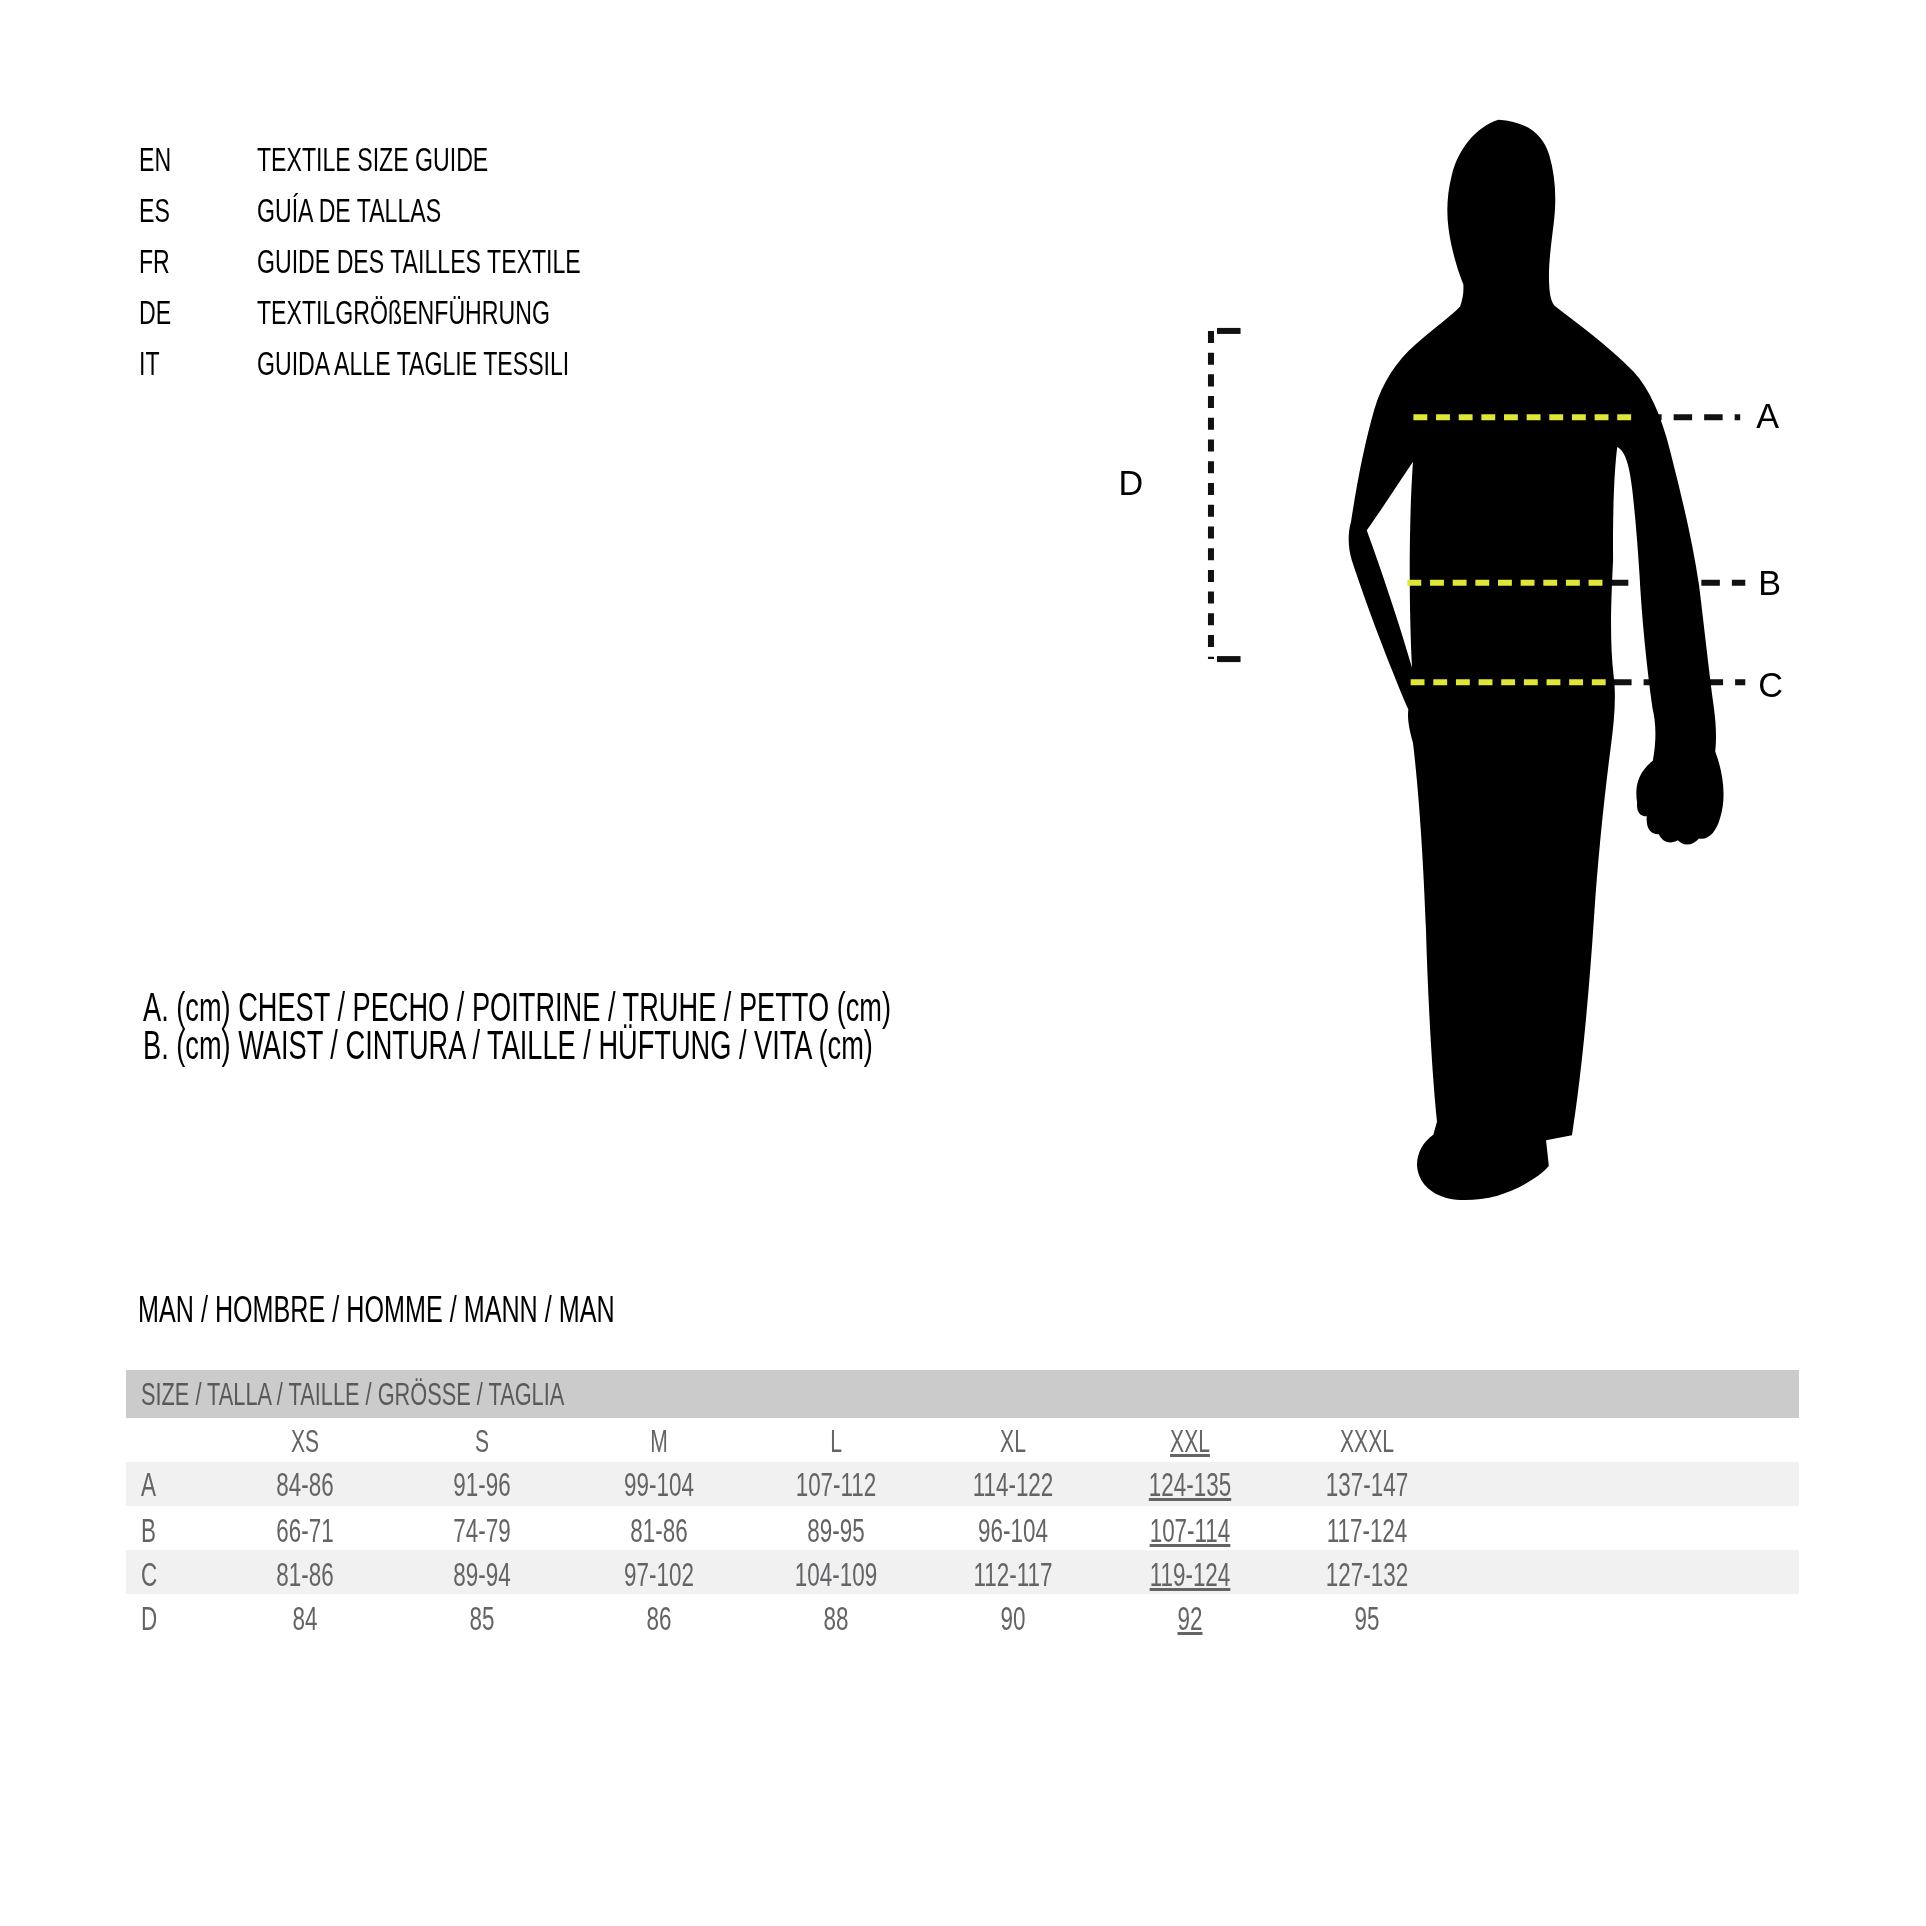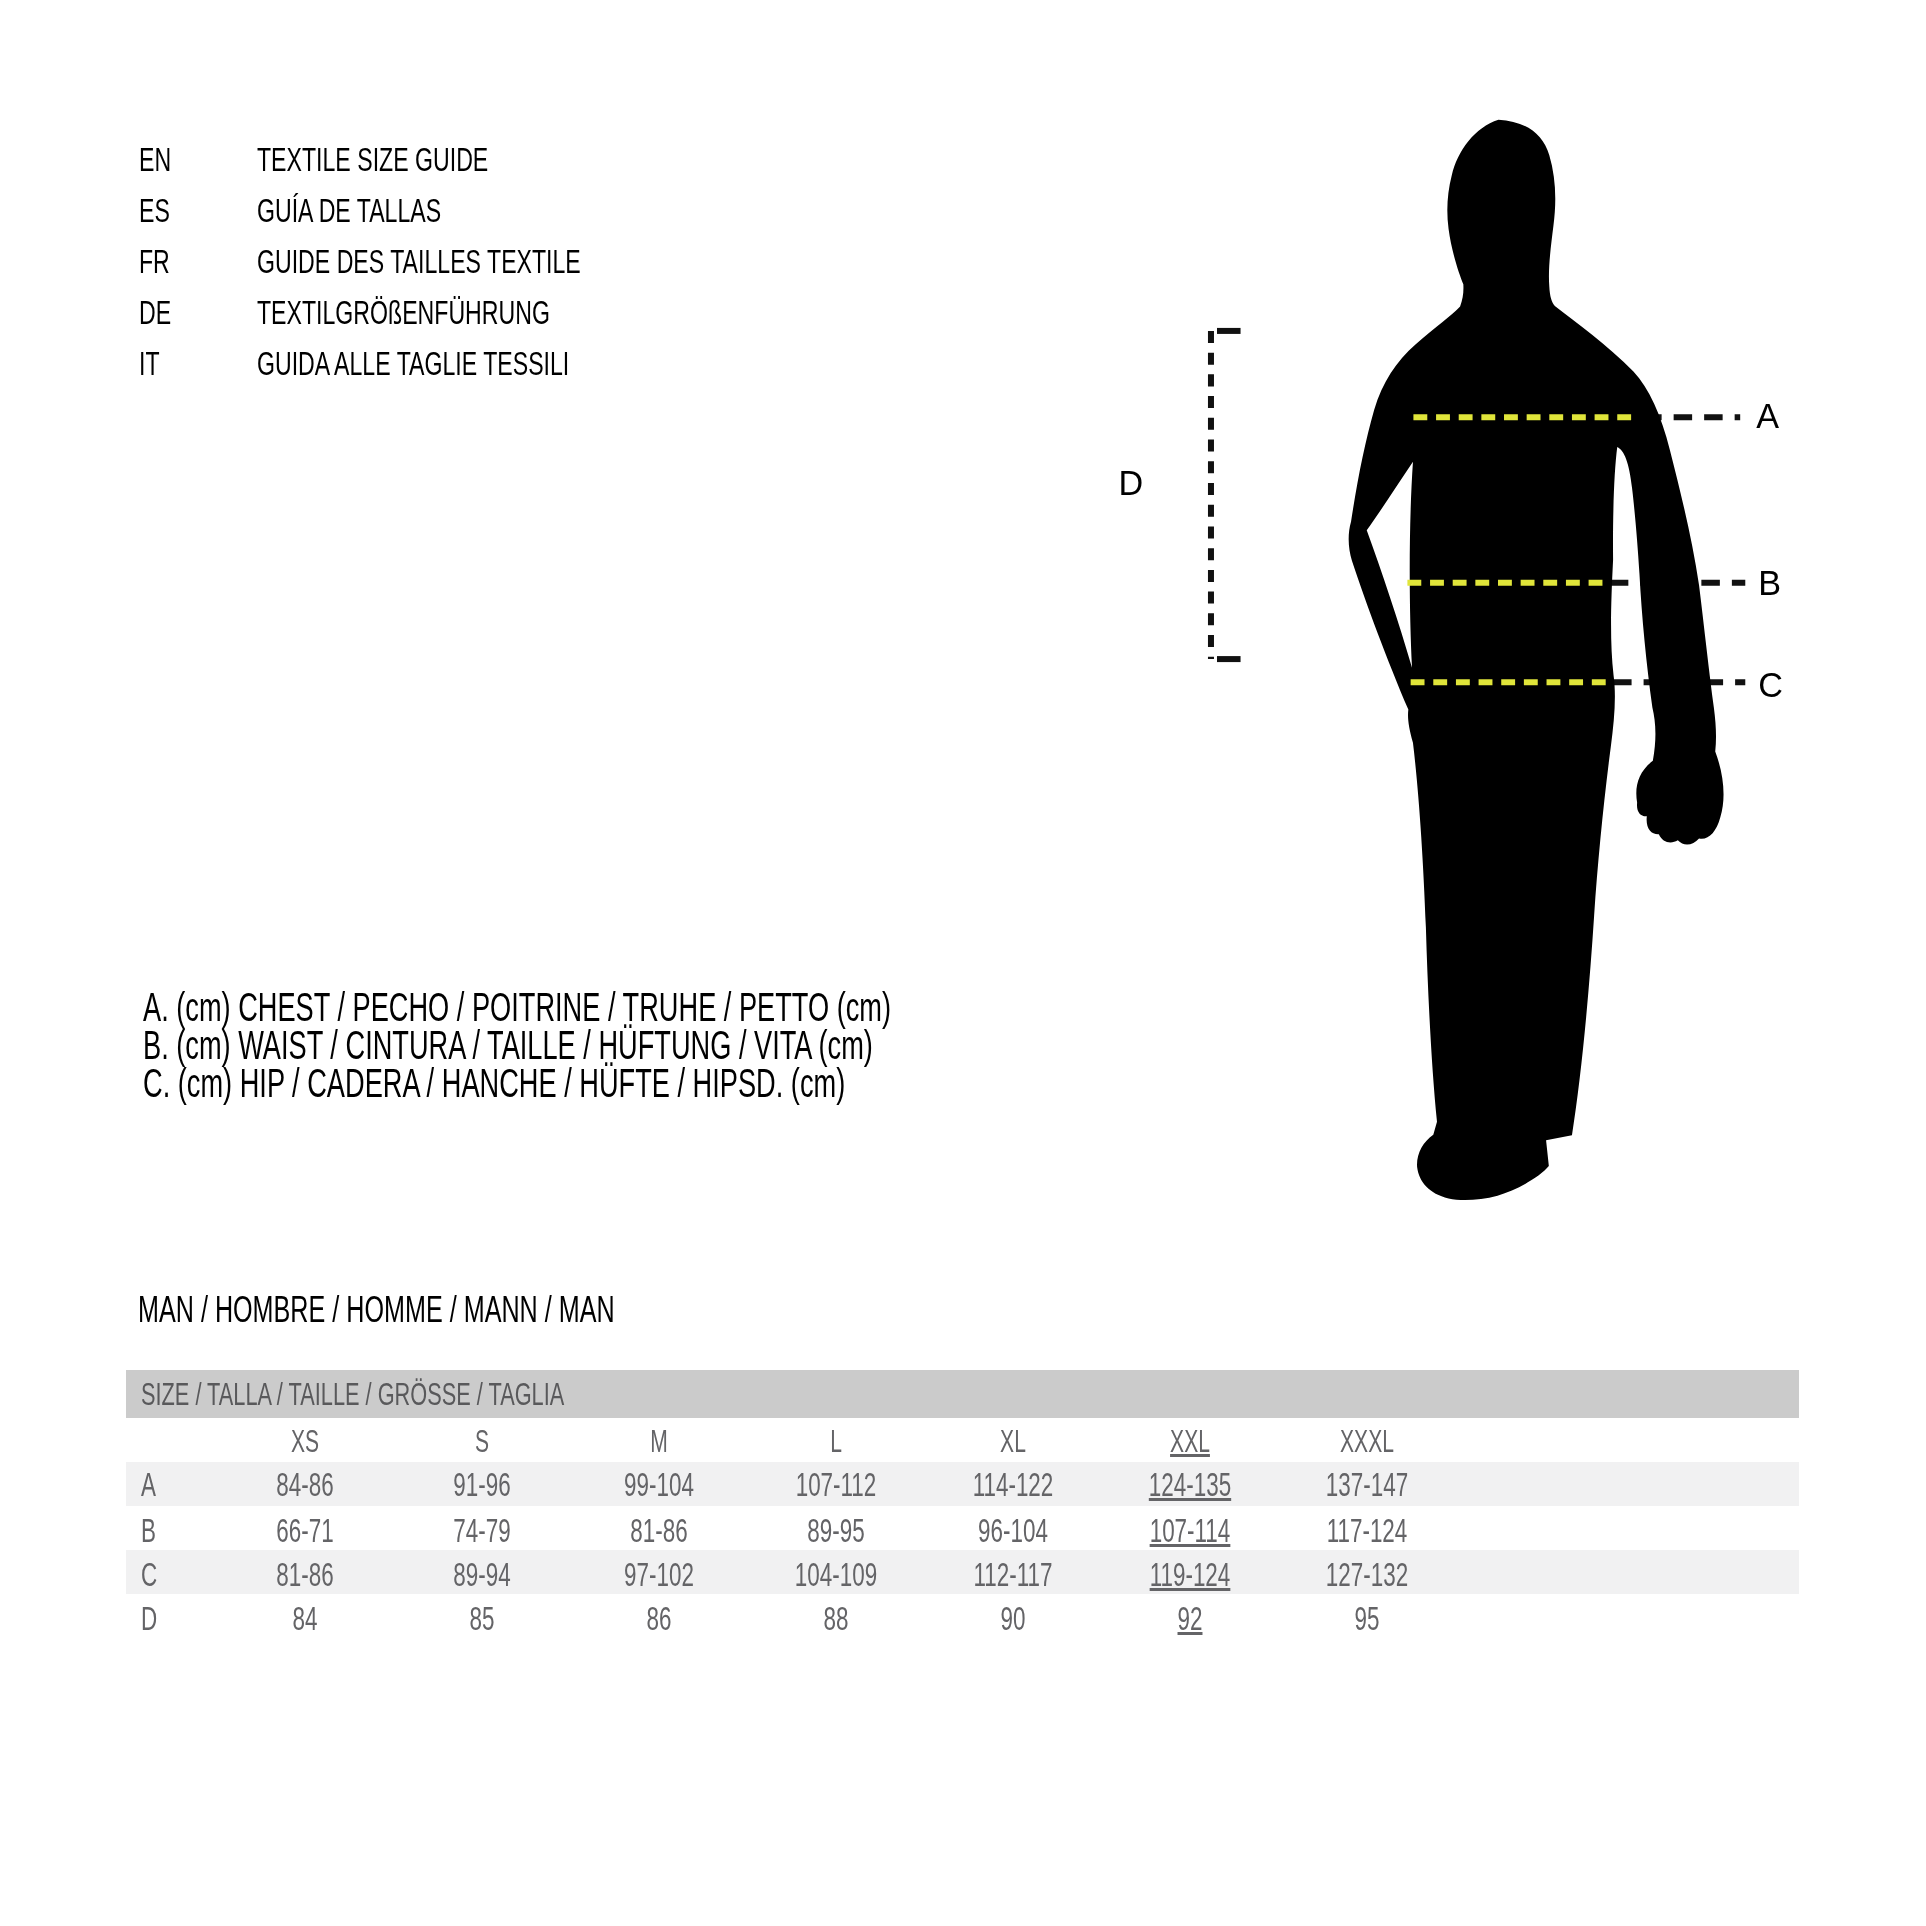--- a/index.html
+++ b/index.html
@@ -141,21 +141,20 @@
 
     <text x="3800" y="901">A</text>
     <text x="3804" y="1261">B</text>
     <text x="3804" y="1482">C</text>
     <text x="2420" y="1046">D</text>
   </svg>
 
   <div class="legend">
     <div class="legend-row"><span class="cond">A. (cm) CHEST / PECHO / POITRINE / TRUHE / PETTO (cm)</span></div>
     <div class="legend-row"><span class="cond">B. (cm) WAIST / CINTURA / TAILLE / HÜFTUNG / VITA (cm)</span></div>
-    <div class="legend-row"><span class="cond">C. (cm) HIP / CADERA / HANCHE / HÜFTE / HIPSD. (cm)</span></div>
   </div>
 
   <div class="man-title">
     <span class="cond">MAN / HOMBRE / HOMME / MANN / MAN</span>
   </div>
 
   <div class="tbl-header">
     <span class="txt"><span class="cond">SIZE / TALLA / TAILLE / GRÖSSE / TAGLIA</span></span>
   </div>
 

